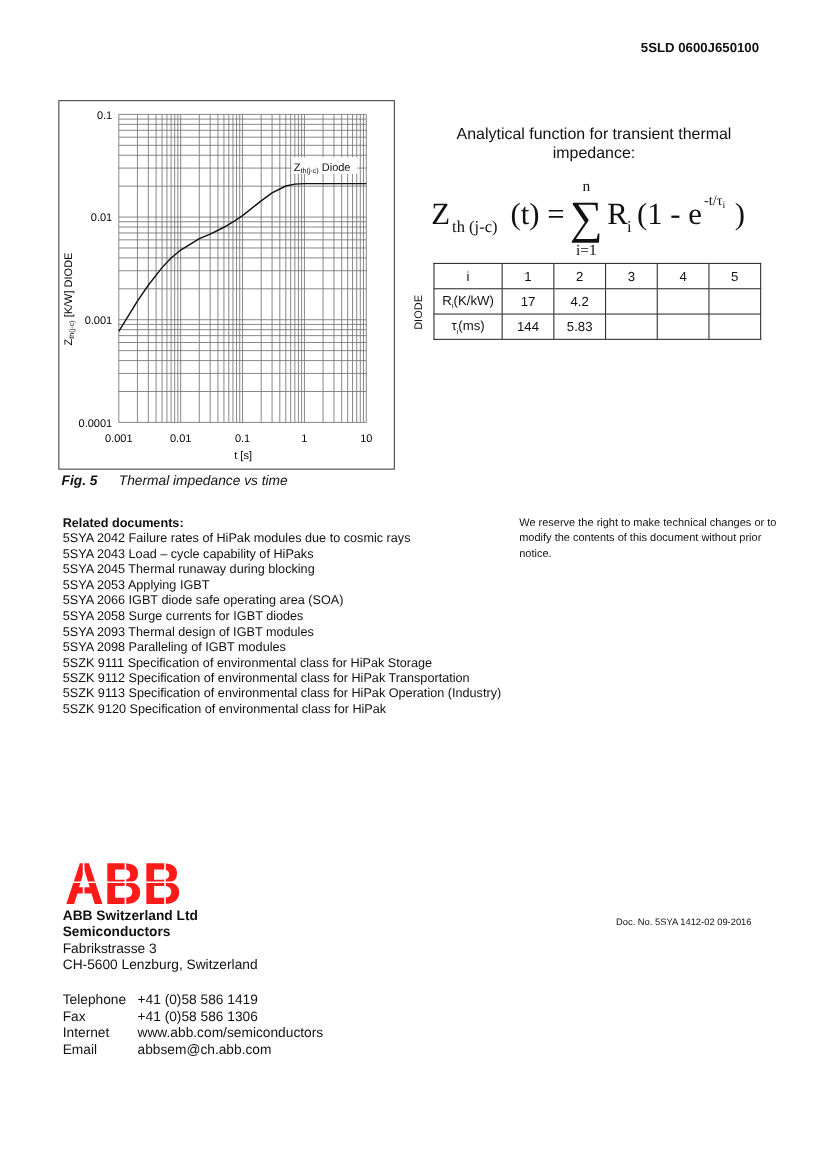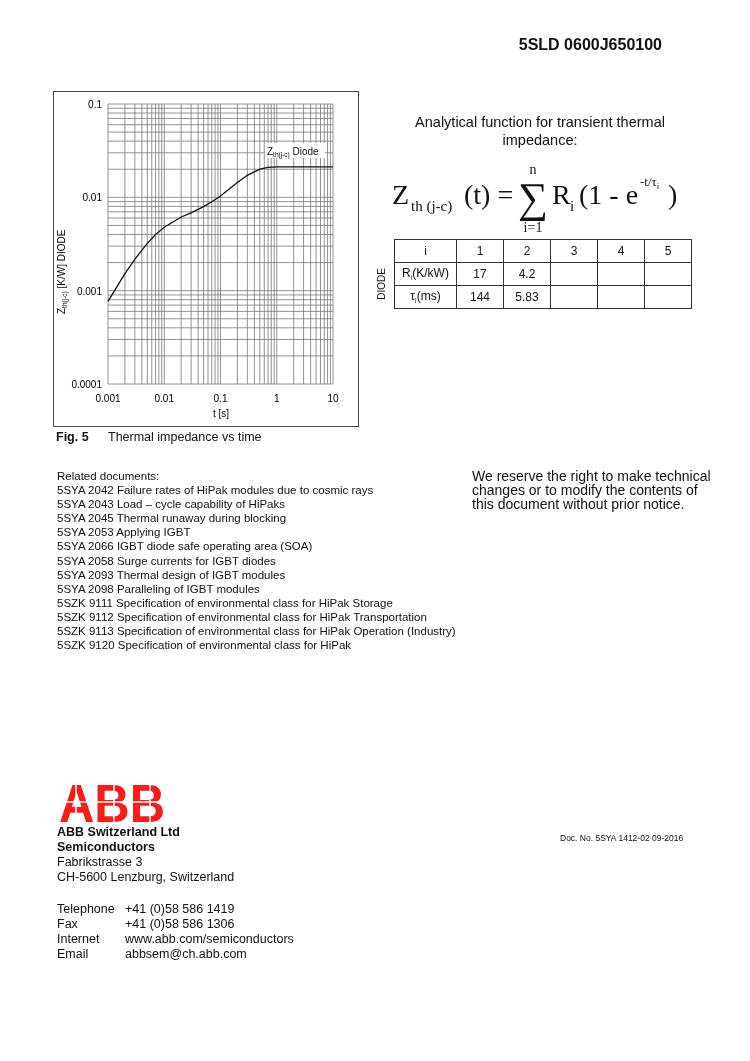--- a/index.html
+++ b/index.html
@@ -1,32 +1,32 @@
 <!DOCTYPE html>
 <html><head>
 <meta charset="utf-8">
 <style>
   html, body { margin:0; padding:0; background:#fff; }
   body { width:750px; height:1061px; position:relative; overflow:hidden;
          font-family:"Liberation Sans", sans-serif; color:#111; }
   .abs { position:absolute; }
-  .hdr { left:512px; top:36px; width:150px; text-align:right; font-weight:bold; font-size:16px; }
+  .hdr { left:540px; top:36px; width:150px; text-align:right; font-weight:bold; font-size:12px; }
   .chartbox { left:53px; top:91px; width:306px; height:336px; border:1px solid #444; box-sizing:border-box; }
   .chart-svg { position:absolute; left:53px; top:91px; }
-  .fig-cap { left:56px; top:430px; font-size:12.5px; }
+  .fig-cap { left:56px; top:430px; font-size:12.5px;font-style:italic; }
   .fig-cap b { display:inline-block; width:52px; }
   .an-title { left:385px; top:113px; width:310px; text-align:center; font-weight:normal; font-size:14.5px; line-height:18px; }
   .formula { left:392px; top:160px; width:300px; height:75px; font-family:"Liberation Serif", serif; }
   .ptable { left:394px; top:239px; border-collapse:collapse; font-size:12px; }
   .ptable td { border:1px solid #333; height:22px; text-align:center; padding:0; }
   .diode-lbl { left:371px; top:262px; width:20px; height:44px; font-size:10px; }
   .diode-lbl span { position:absolute; left:50%; top:50%; transform:translate(-50%,-50%) rotate(-90deg); white-space:nowrap; }
   .related { left:57px; top:469px; font-size:11.5px; line-height:14.1px; }
-  .related .t { font-weight:normal; }
-  .legal { left:472px; top:469px; width:240px; font-size:14px; line-height:14.1px; }
+  .related .t { font-weight:bold; }
+  .legal { left:472px; top:469px; width:240px; font-size:10px; line-height:14.1px; }
   .legal p { margin:0; }
   .addr { left:57px; top:825px; font-size:12.5px; line-height:15px; }
   .addr .b { font-weight:bold; }
   .contact { left:57px; top:902px; font-size:12.5px; line-height:15px; border-collapse:collapse; }
   .contact td { padding:0; }
   .contact td.k { width:68px; }
   .docno { left:560px; top:833px; width:143px; text-align:left; font-size:8.5px; }
 </style>
 </head>
 <body>

